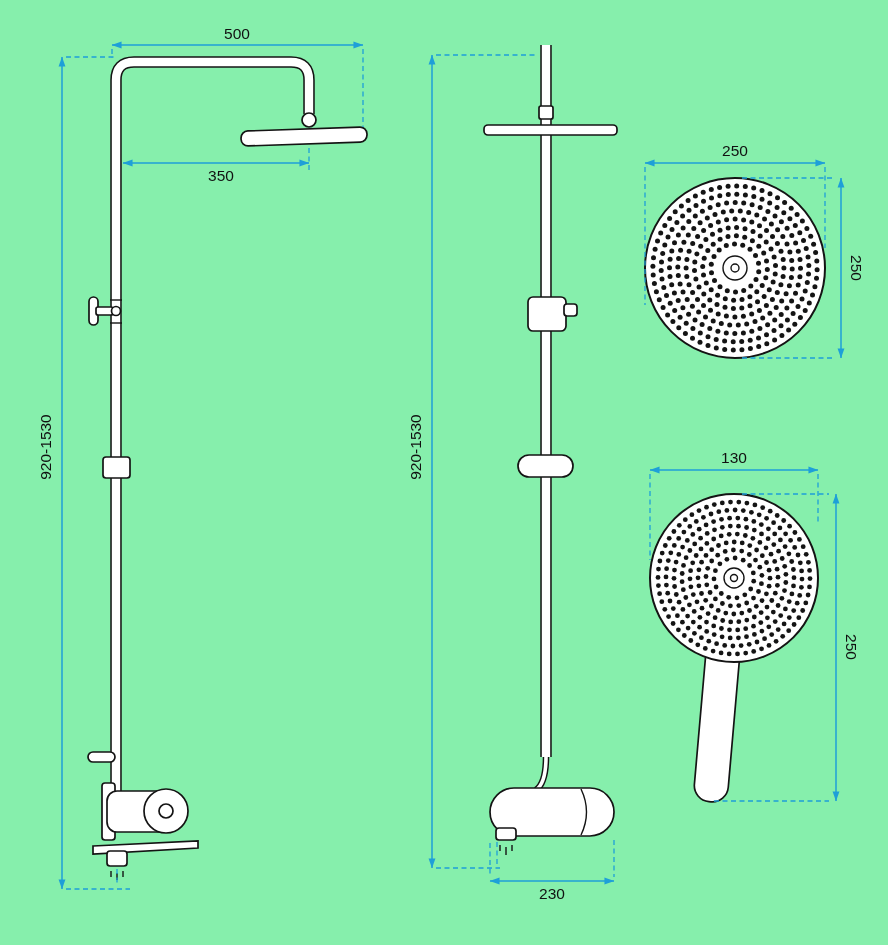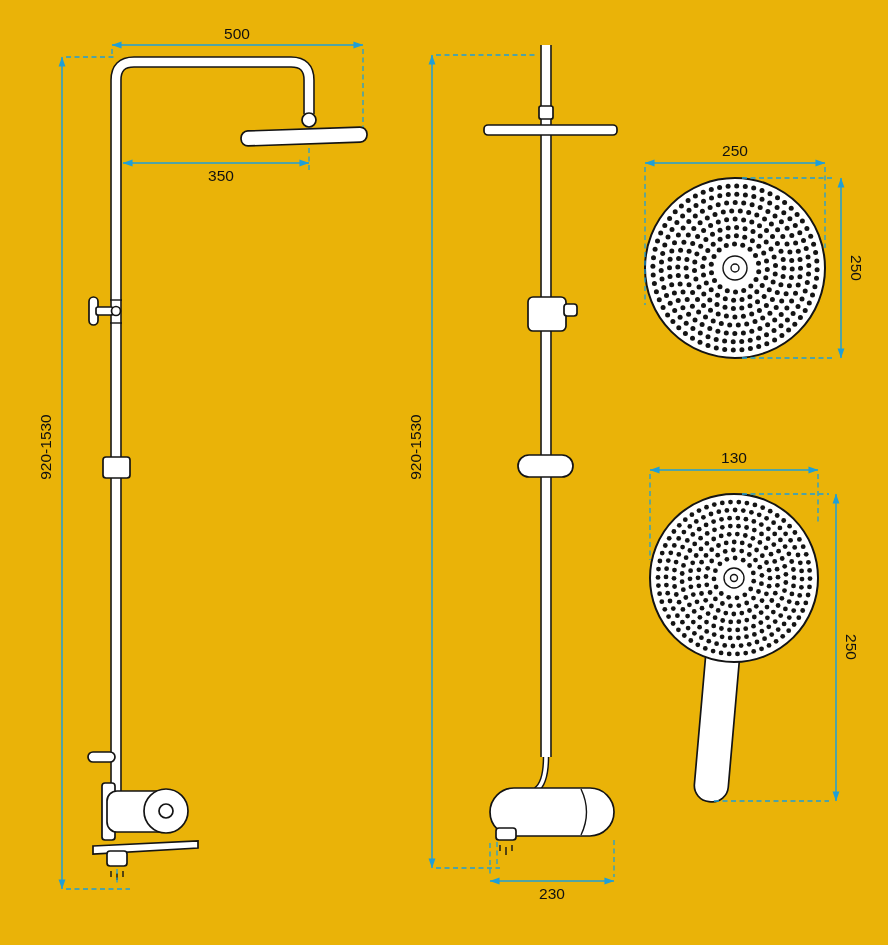--- a/index.html
+++ b/index.html
@@ -1,17 +1,17 @@
 <!DOCTYPE html>
 <html style="--dim: #1E9FD8; --out: #141414;"><head>
 <meta charset="utf-8">
 <style>
   :root { --dim:#1E9FD8; --out:#141414; }
   html,body { margin:0; padding:0; background:#ffffff; }
-  .wrap { width:888px; height:945px; background:#eab308; }
+  .wrap { width:888px; height:945px; background:#86efac; }
   .dim  { stroke:var(--dim); stroke-width:1.5; fill:none; }
   .ext  { stroke:var(--dim); stroke-width:1.3; fill:none; stroke-dasharray:5 3.5; }
   .dtext{ font:15.5px "Liberation Sans", sans-serif; fill:#111111; }
   .part { fill:#ffffff; stroke:var(--out); stroke-width:1.7; }
   .part2{ fill:#ffffff; stroke:var(--out); stroke-width:2; }
   .partthin { stroke:var(--out); stroke-width:1.4; }
   .thin { stroke:var(--out); stroke-width:1.4; fill:none; }
   .tube-outer { stroke:var(--out); fill:none; }
   .tube-inner { stroke:#ffffff; fill:none; }
 </style>

